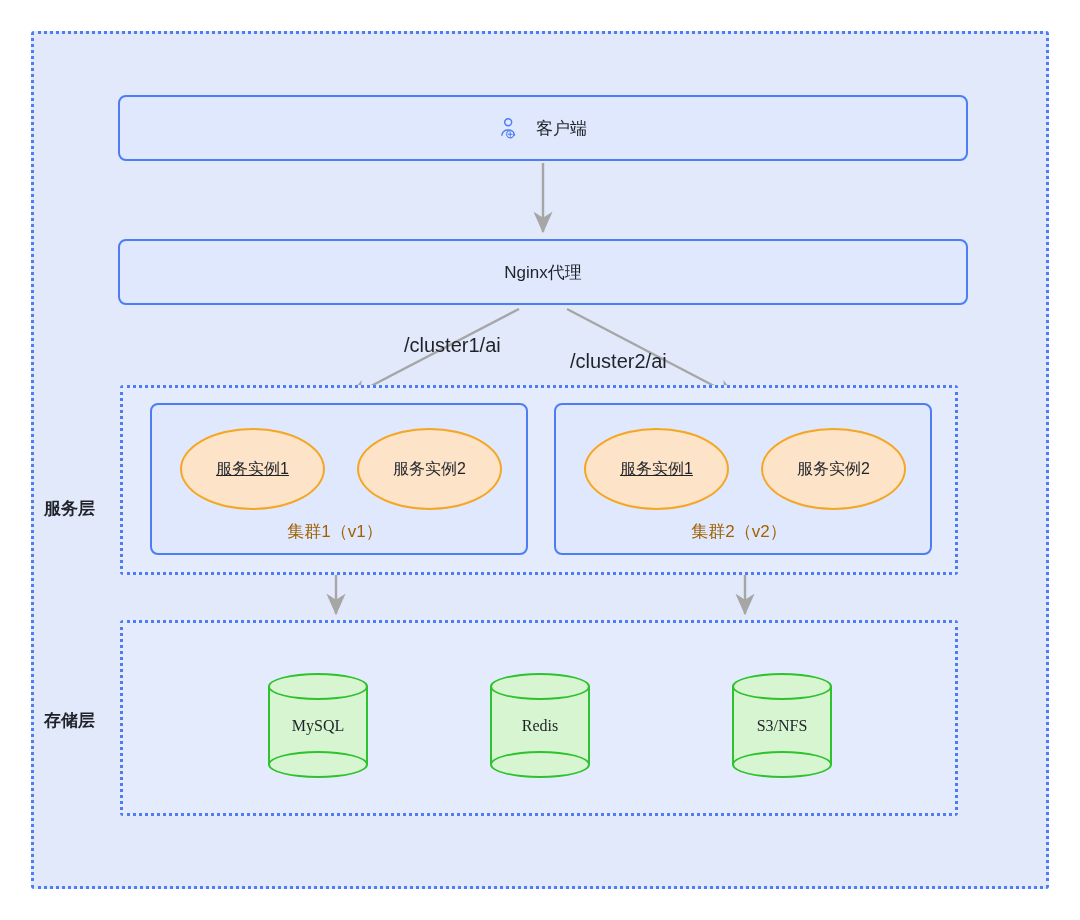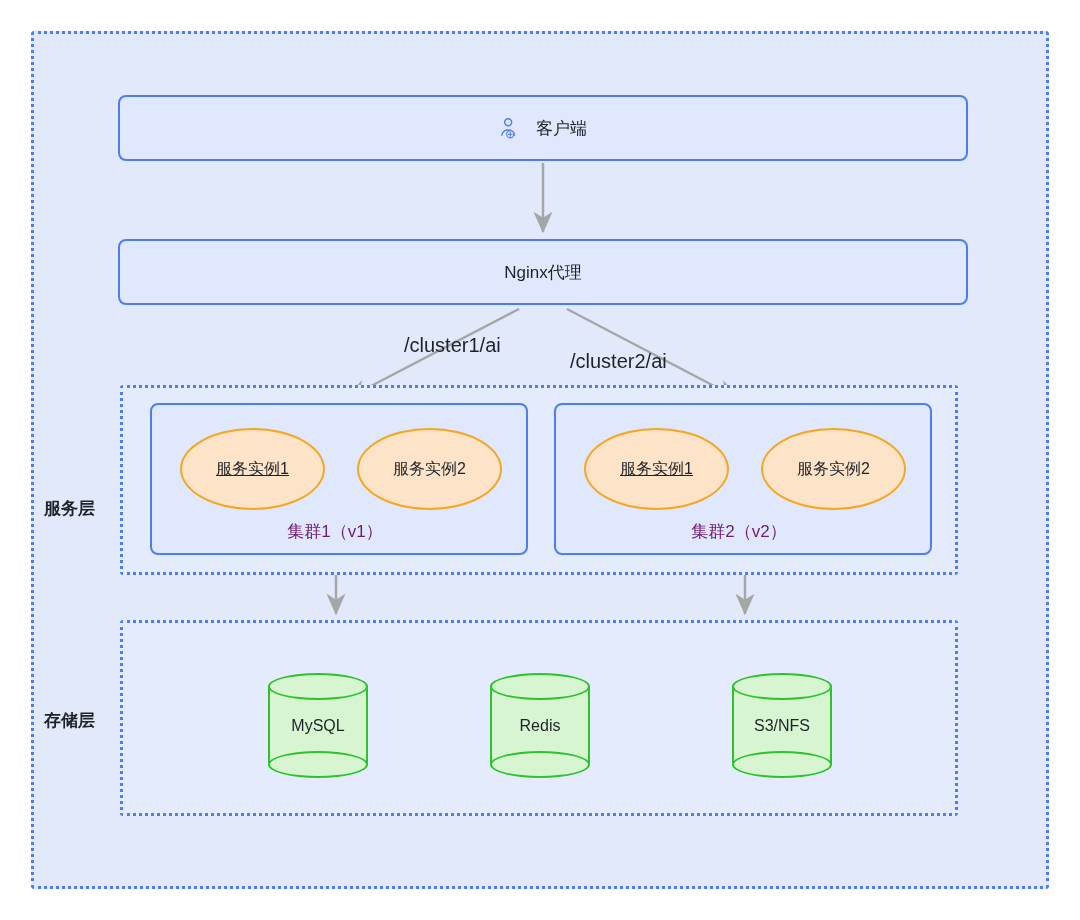--- a/index.html
+++ b/index.html
@@ -69,21 +69,21 @@
   }
   #cluster1-box { left: 150px; top: 403px; width: 378px; height: 152px; }
   #cluster2-box { left: 554px; top: 403px; width: 378px; height: 152px; }
 
   .cluster-caption {
     position: absolute;
     bottom: 10px;
     left: 0; right: 8px;
     text-align: center;
     font-size: 17px;
-    color: #701a75;
+    color: #a16207;
   }
 
   
   .instance-ellipse {
     position: absolute;
     width: 141px; height: 78px;
     background: #fde3c8;
     border: 2px solid #f5a623;
     border-radius: 50%;
     display: flex;
@@ -131,20 +131,21 @@
   .cyl-label {
     position: absolute;
     left: 0; top: 0;
     width: 100px; height: 105px;
     display: flex;
     align-items: center;
     justify-content: center;
     font-size: 16px;
     color: #1f2329;
     z-index: 5;
+    font-family: Liberation Serif, serif;
   }
   #cyl-mysql { left: 268px; top: 673px; }
   #cyl-redis { left: 490px; top: 673px; padding-left: 24px; }
   #cyl-s3nfs { left: 732px; top: 673px; }
 
   
   .path-label {
     font-size: 20px;
     color: #1f2329;
     white-space: nowrap;

